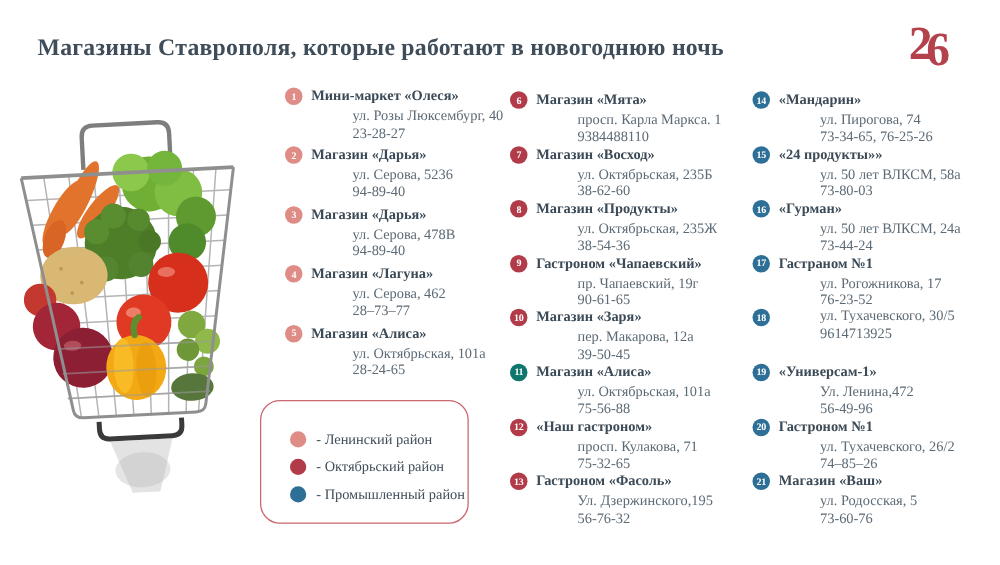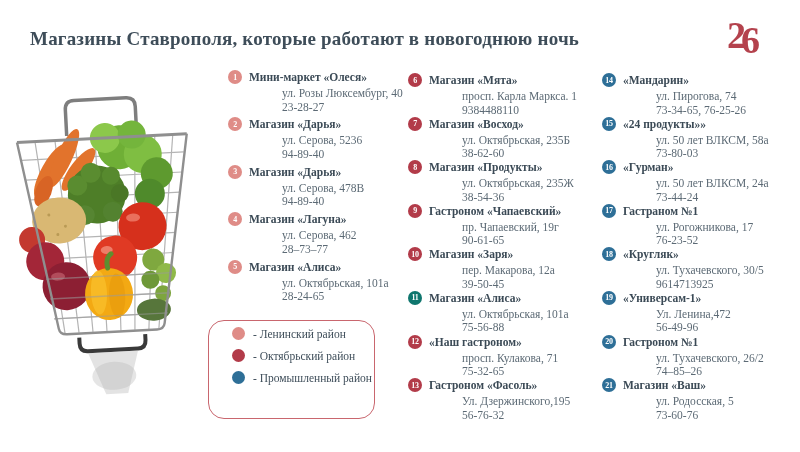--- a/index.html
+++ b/index.html
@@ -24,21 +24,21 @@
   .logo .d2{display:inline-block;}
   .logo .d6{display:inline-block;transform:translateY(5px);}
   
   .basket{position:absolute;left:2px;top:76px;}
   
   .legend{
     position:absolute;left:208px;top:320px;
     width:167px;height:99px;
     border:1.5px solid #C9666E;border-radius:16px;
     box-sizing:border-box;
-    padding-top:6px;
+    padding-top:24px;
     text-align:center;
   }
   .legend-row{display:flex;align-items:center;margin:0 0 9px 23px;}
   .legend-dot{width:13px;height:13px;border-radius:50%;flex:0 0 13px;}
   .legend-label{margin-left:8px;font-size:11.5px;color:#3F4E5A;font-weight:500;white-space:nowrap;}
   
   .col{position:absolute;display:flex;flex-direction:column;}
   .col-0{left:228px;top:70px;width:172px;}
   .col-1{left:408px;top:73px;width:186px;}
   .col-2{left:602px;top:73px;width:190px;}
@@ -258,21 +258,20 @@
     <div class="iphone">73-44-24</div>
   </div>
       <div class="item">
     <span class="num" style="background: rgb(46, 111, 151);">17</span>
     <div class="ititle">Гастраном №1</div>
     <div class="iaddr">ул. Рогожникова, 17</div>
     <div class="iphone">76-23-52</div>
   </div>
       <div class="item">
     <span class="num" style="background: rgb(46, 111, 151);">18</span>
-    <div class="ititle">«Кругляк»</div>
     <div class="iaddr">ул. Тухачевского, 30/5</div>
     <div class="iphone">9614713925</div>
   </div>
       <div class="item">
     <span class="num" style="background: rgb(46, 111, 151);">19</span>
     <div class="ititle">«Универсам-1»</div>
     <div class="iaddr">Ул. Ленина,472</div>
     <div class="iphone">56-49-96</div>
   </div>
       <div class="item">

